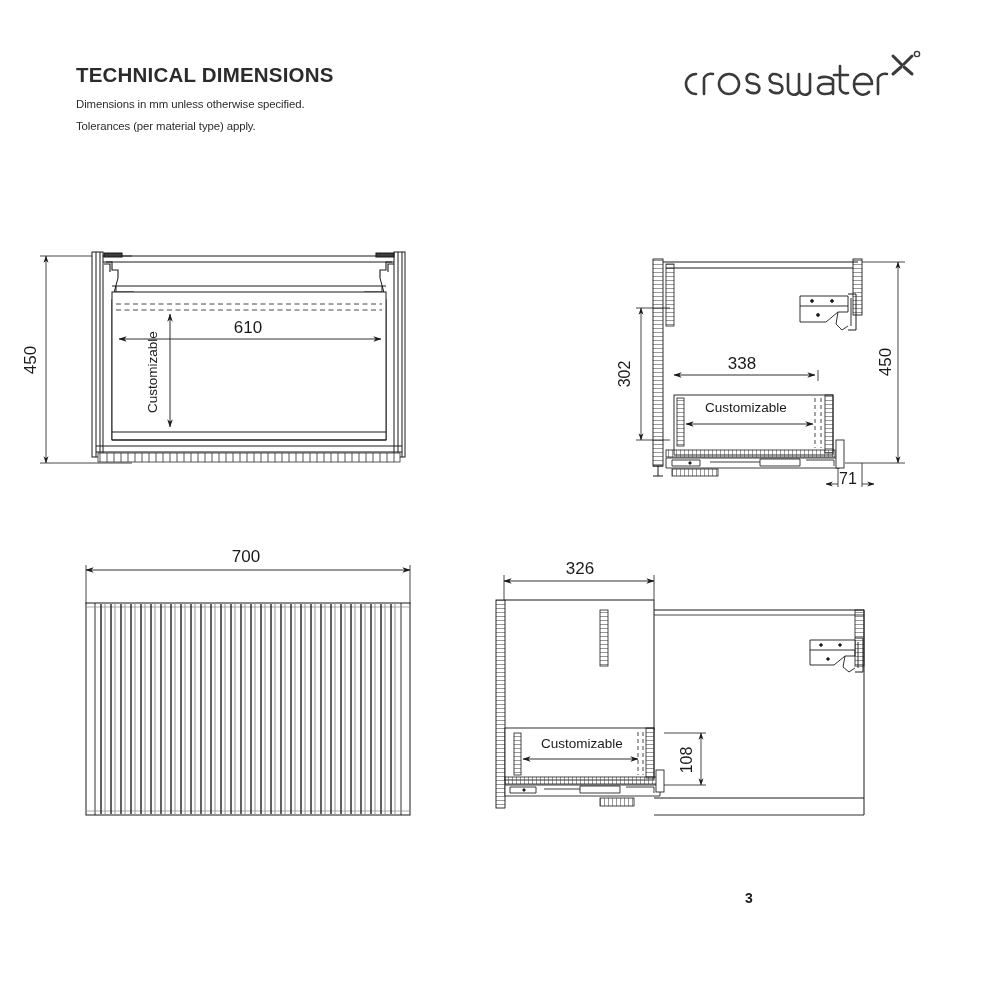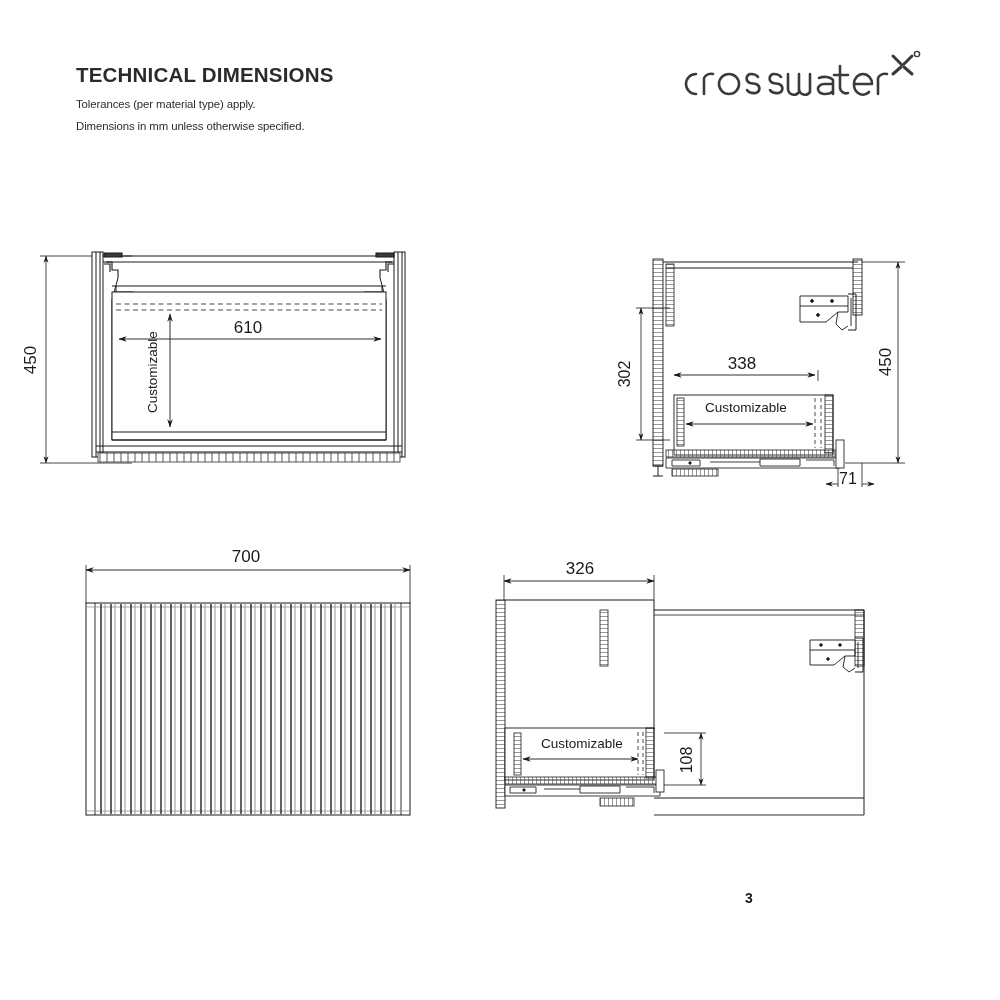--- a/index.html
+++ b/index.html
@@ -71,22 +71,22 @@
     color: #1a1a1a;
   }
 
   
 </style>
 </head>
 <body>
 
 <div id="header-block">
   <h1 id="page-title">TECHNICAL DIMENSIONS</h1>
+  <div class="note-line">Dimensions in mm unless otherwise specified.</div>
   <div class="note-line">Tolerances (per material type) apply.</div>
-  <div class="note-line">Dimensions in mm unless otherwise specified.</div>
 </div>
 
 <div id="brand-logo">
   <svg width="250" height="60" viewBox="0 0 250 60">
     <g fill="none" stroke="#3a3a3a" stroke-width="2.6" stroke-linecap="round" stroke-linejoin="round">
 
       <path d="M22,28 a10,10 0 0 0 -10,10 a10,10 0 0 0 10,10"></path>
 
       <path d="M30,48 L30,32 M30,32 a8,8 0 0 1 9,-4"></path>
 

